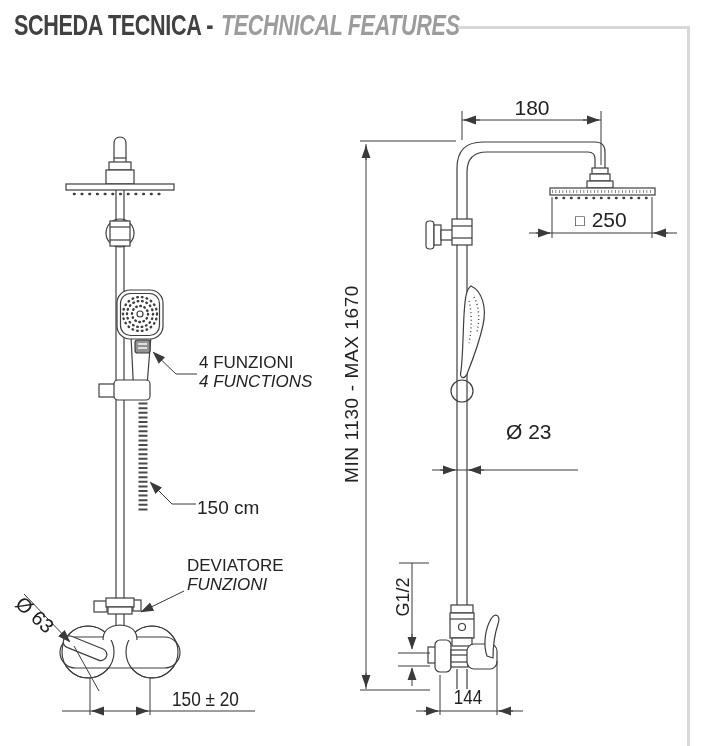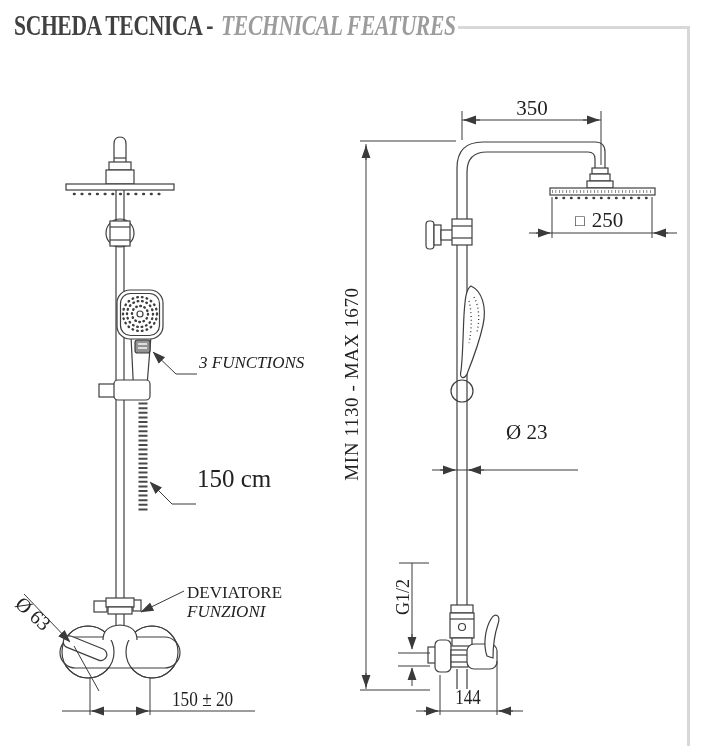--- a/index.html
+++ b/index.html
@@ -1,29 +1,29 @@
 <!DOCTYPE html>
 <html><head>
 <meta charset="utf-8">
 <style>
   html,body{margin:0;padding:0;background:#ffffff;}
   .sheet{position:relative;width:718px;height:746px;background:#fff;overflow:hidden;
-         font-family:Liberation Serif, serif;}
+         font-family:Liberation Sans, sans-serif;}
   .title{position:absolute;left:14px;top:8px;white-space:nowrap;font-weight:700;
          font-size:30px;letter-spacing:-0.5px;transform:scaleX(0.72);transform-origin:left top;}
   .title .t1{color:#414141;}
   .title .t2{color:#9c9c9c;font-style:italic;margin-left:11px;}
   .frame-h{position:absolute;left:458px;top:26px;width:232px;height:3px;background:#d8d8d8;}
   .frame-v{position:absolute;left:687px;top:26px;width:3px;height:720px;background:#d8d8d8;}
   svg.draw{position:absolute;left:0;top:0;}
   .lbl{position:absolute;color:#222222;white-space:nowrap;}
   .lbl .it{font-style:italic;}
   .lbl-functions{left:199px;top:353px;font-size:17px;line-height:19px;}
-  .lbl-hose{left:197px;top:465px;font-size:25px;}
-  .lbl-diverter{left:187px;top:583px;font-size:17px;line-height:19px;}
+  .lbl-hose{left:197px;top:497px;font-size:19px;}
+  .lbl-diverter{left:187px;top:556px;font-size:17px;line-height:19px;}
   .lbl-o63{left:26px;top:592px;font-size:20px;transform:rotate(42deg);transform-origin:0 0;}
   .lbl-15020{left:172px;top:687px;font-size:21px;transform:scaleX(0.82);transform-origin:0 50%;}
   .lbl-350{left:505px;top:96px;width:54px;text-align:center;font-size:21px;}
   .lbl-250{left:575px;top:208px;font-size:21px;}
   .lbl-250 .sq{font-size:16px;margin-right:7px;position:relative;top:-1px;}
   .lbl-minmax{left:352px;top:384px;font-size:19px;letter-spacing:0.6px;
               transform:translate(-50%,-50%) rotate(-90deg);}
   .lbl-o23{left:506px;top:420px;font-size:21px;}
   .lbl-g12{left:403px;top:597px;font-size:18px;transform:translate(-50%,-50%) rotate(-90deg);}
   .lbl-144{left:442px;top:686px;width:52px;text-align:center;font-size:20px;
@@ -209,31 +209,32 @@
 
       <line x1="440" y1="675" x2="440" y2="715"></line>
       <line x1="497" y1="661" x2="497" y2="715"></line>
       <line x1="416" y1="711" x2="523" y2="711"></line>
       <line x1="424" y1="711" x2="438" y2="711" marker-end="url(#arr)"></line>
       <line x1="513" y1="711" x2="499" y2="711" marker-end="url(#arr)"></line>
     </g>
   </svg>
 
   <div class="lbl lbl-functions">
-    <div class="it">3 FUNCTIONS</div>
+    <div>4 FUNZIONI</div>
+    <div class="it">4 FUNCTIONS</div>
   </div>
   <div class="lbl lbl-hose">150 cm</div>
   <div class="lbl lbl-diverter">
     <div>DEVIATORE</div>
     <div class="it">FUNZIONI</div>
   </div>
   <div class="lbl lbl-o63">Ø 63</div>
   <div class="lbl lbl-15020">150 ± 20</div>
 
-  <div class="lbl lbl-350">350</div>
+  <div class="lbl lbl-350">180</div>
   <div class="lbl lbl-250">
     <span class="sq">□</span><span>250</span>
   </div>
   <div class="lbl lbl-minmax">MIN 1130 - MAX 1670</div>
   <div class="lbl lbl-o23">Ø 23</div>
   <div class="lbl lbl-g12">G1/2</div>
   <div class="lbl lbl-144">144</div>
 
 </div>
 

